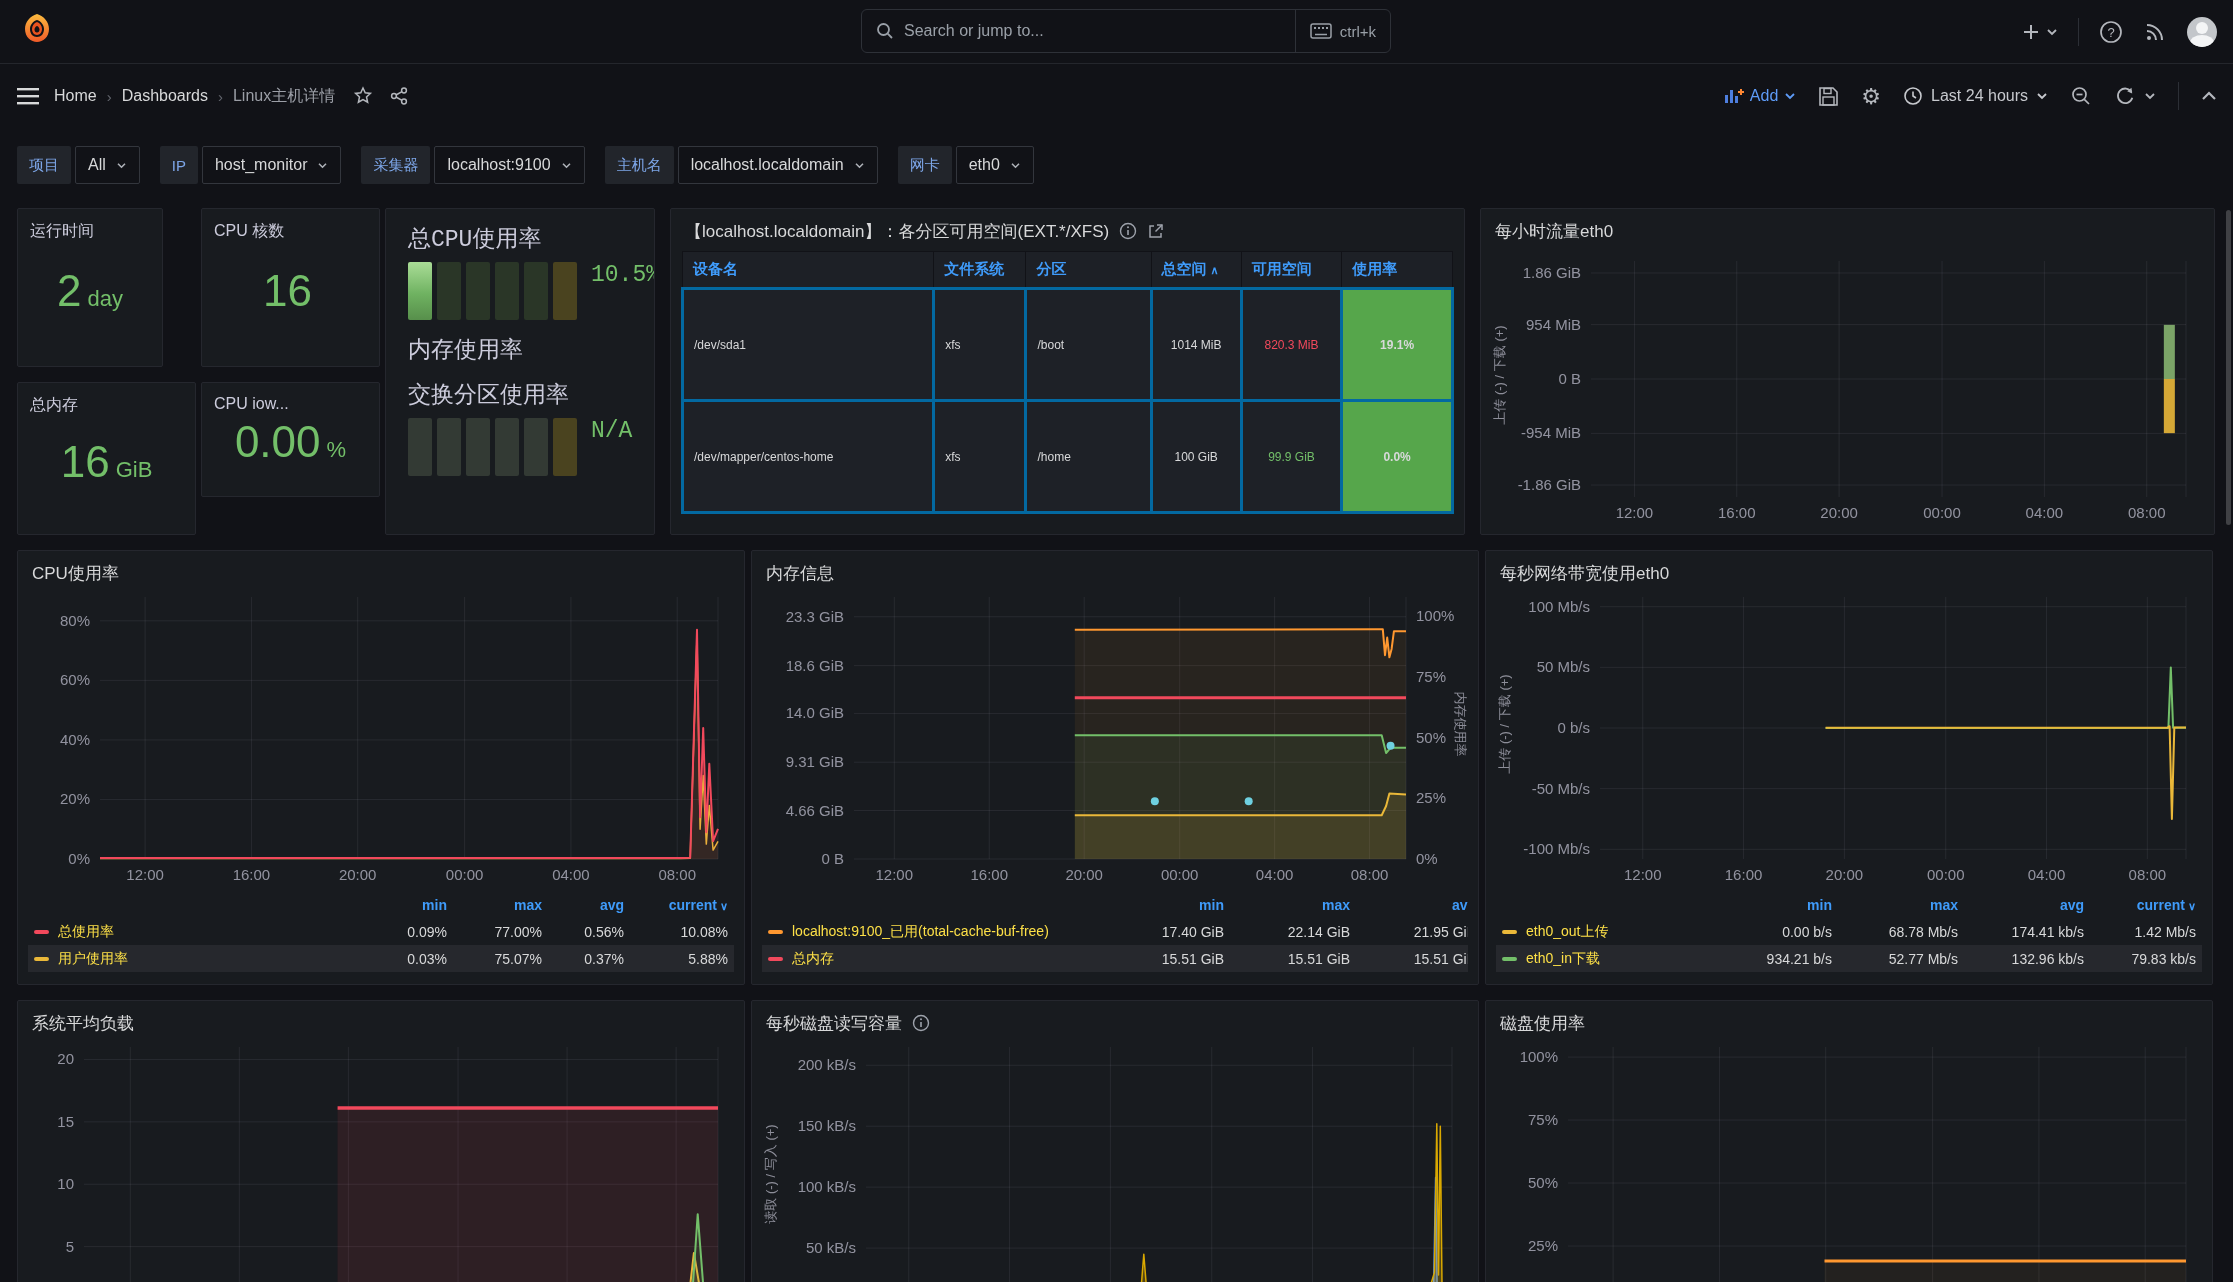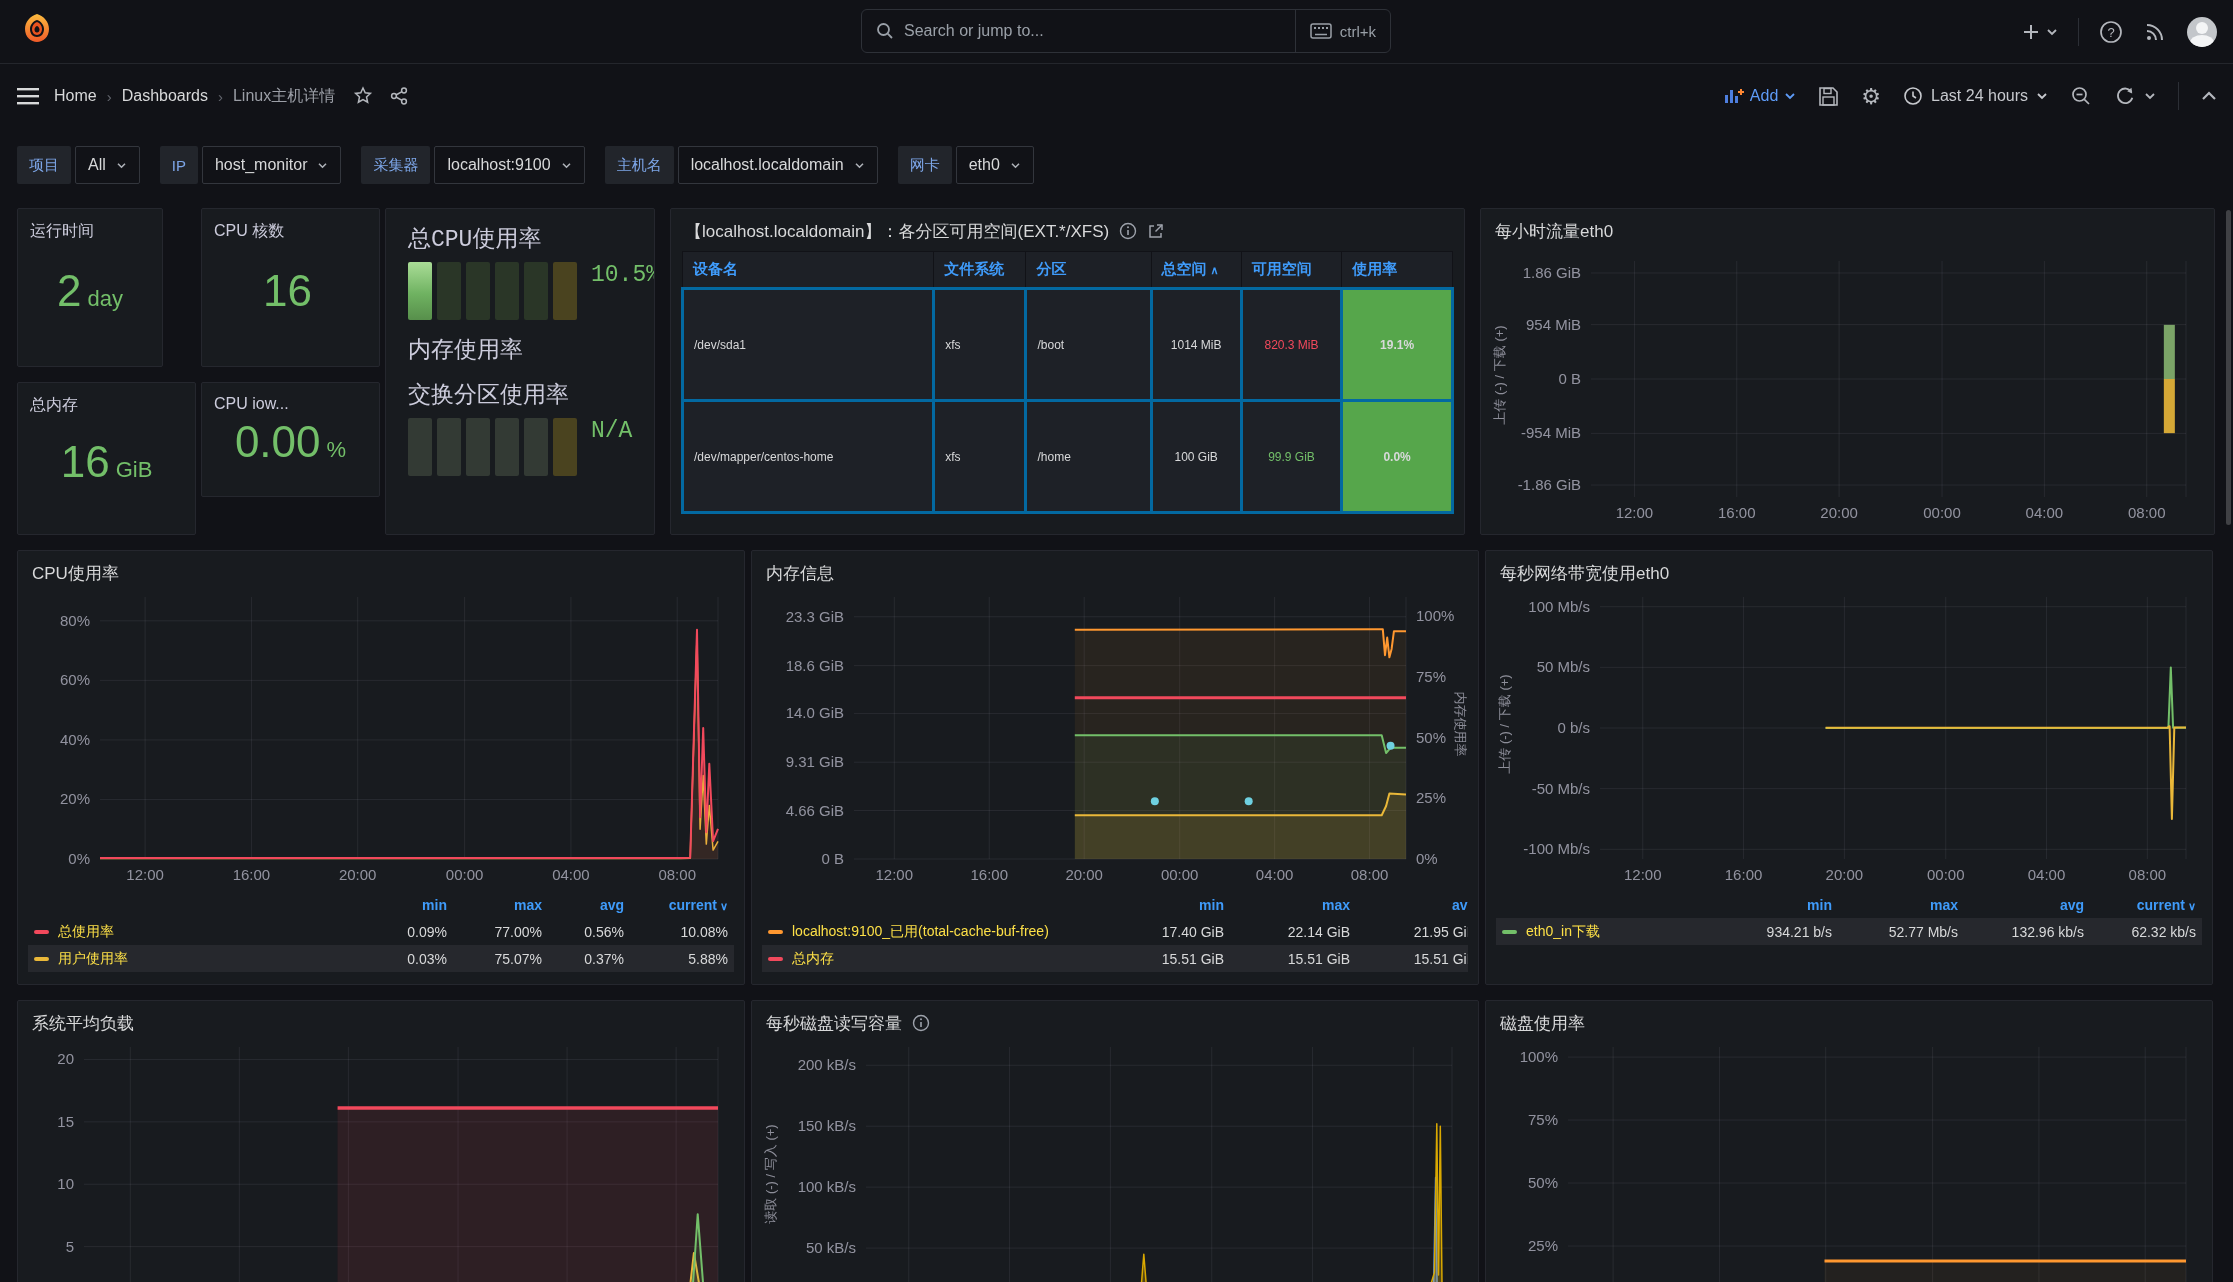--- a/index.html
+++ b/index.html
@@ -631,29 +631,39 @@
     </div>
   <div class="legend">
       <div class="legend-inner">
         <div class="lg-row lg-head">
           <div class="lg-name"></div>
           <div class="lg-cell" style="flex: 0 0 118px;">min</div>
           <div class="lg-cell" style="flex: 0 0 126px;">max</div>
           <div class="lg-cell" style="flex: 0 0 126px;">avg</div>
           <div class="lg-cell" style="flex: 0 0 112px;">current<span class="sc">∨</span></div>
         </div>
+        <div class="lg-row">
+          <div class="lg-name">
+            <span class="lg-swatch" style="background: rgb(234, 184, 57);"></span>
+            <span>eth0_out上传</span>
+          </div>
+          <div class="lg-cell" style="flex: 0 0 118px;">0.00 b/s</div>
+          <div class="lg-cell" style="flex: 0 0 126px;">68.78 Mb/s</div>
+          <div class="lg-cell" style="flex: 0 0 126px;">174.41 kb/s</div>
+          <div class="lg-cell" style="flex: 0 0 112px;">1.42 Mb/s</div>
+        </div>
         <div class="lg-row hl">
           <div class="lg-name">
             <span class="lg-swatch" style="background: rgb(115, 191, 105);"></span>
             <span>eth0_in下载</span>
           </div>
           <div class="lg-cell" style="flex: 0 0 118px;">934.21 b/s</div>
           <div class="lg-cell" style="flex: 0 0 126px;">52.77 Mb/s</div>
           <div class="lg-cell" style="flex: 0 0 126px;">132.96 kb/s</div>
-          <div class="lg-cell" style="flex: 0 0 112px;">62.32 kb/s</div>
+          <div class="lg-cell" style="flex: 0 0 112px;">79.83 kb/s</div>
         </div>
       </div>
     </div>
 </div>
 
 <div class="panel p-load">
   <div class="ptitle">
       <span>系统平均负载</span>
     </div>
   <div class="chart-wrap cw-300">

